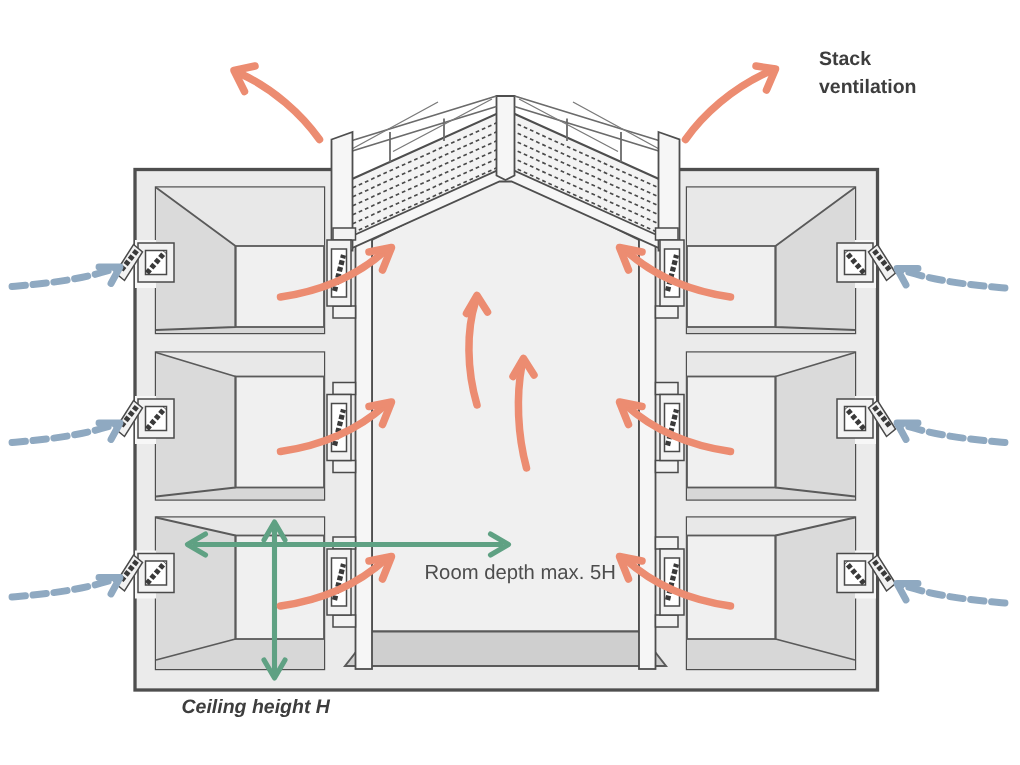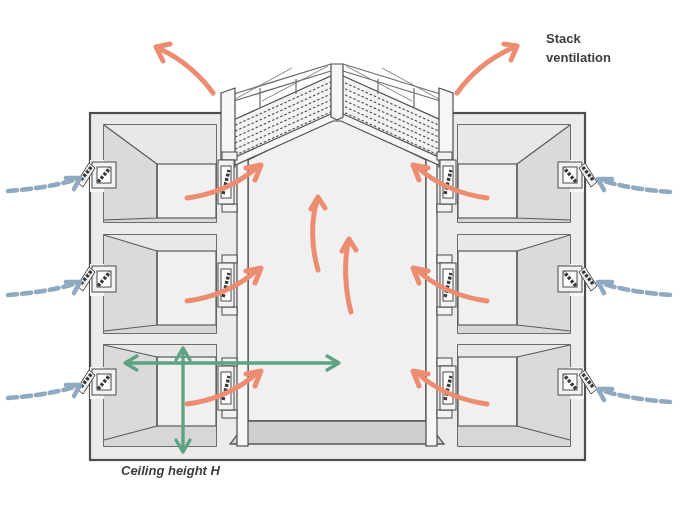--- a/index.html
+++ b/index.html
@@ -295,14 +295,15 @@
         <polyline class="cool" points="612,282 598,282 604,293"></polyline>
       </g>
       <g>
         <path class="cool cooldash" d="M670,402 C646,400 622,397 601,390"></path>
         <polyline class="cool" points="612,389 598,389 604,400"></polyline>
       </g>
     </g>
   </svg>
 
   <div class="lbl" style="left:546px;top:29px;width:84px;">Stack ventilation</div>
+  <div class="lbl-dim" style="left:283px;top:374px;">Room depth max. 5H</div>
   <div class="lbl" style="left:121px;top:461px;font-style:italic;">Ceiling height H</div>
 </div>
 
 </body></html>

